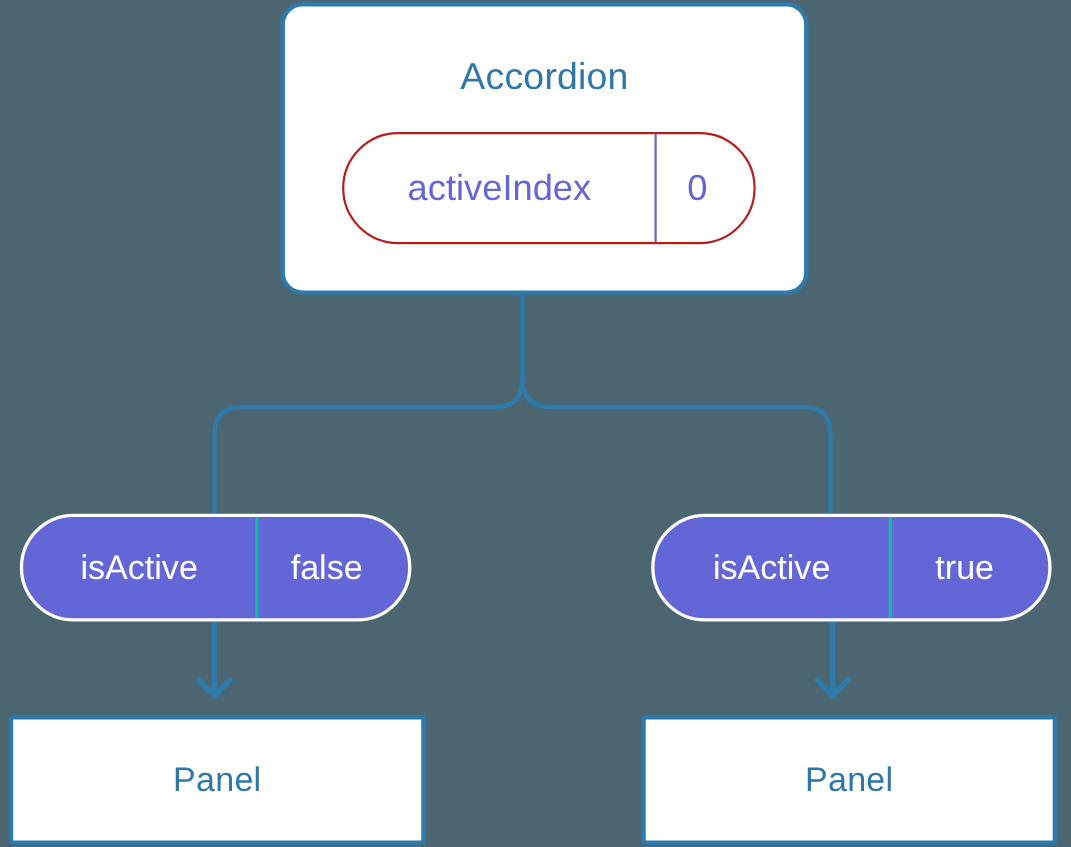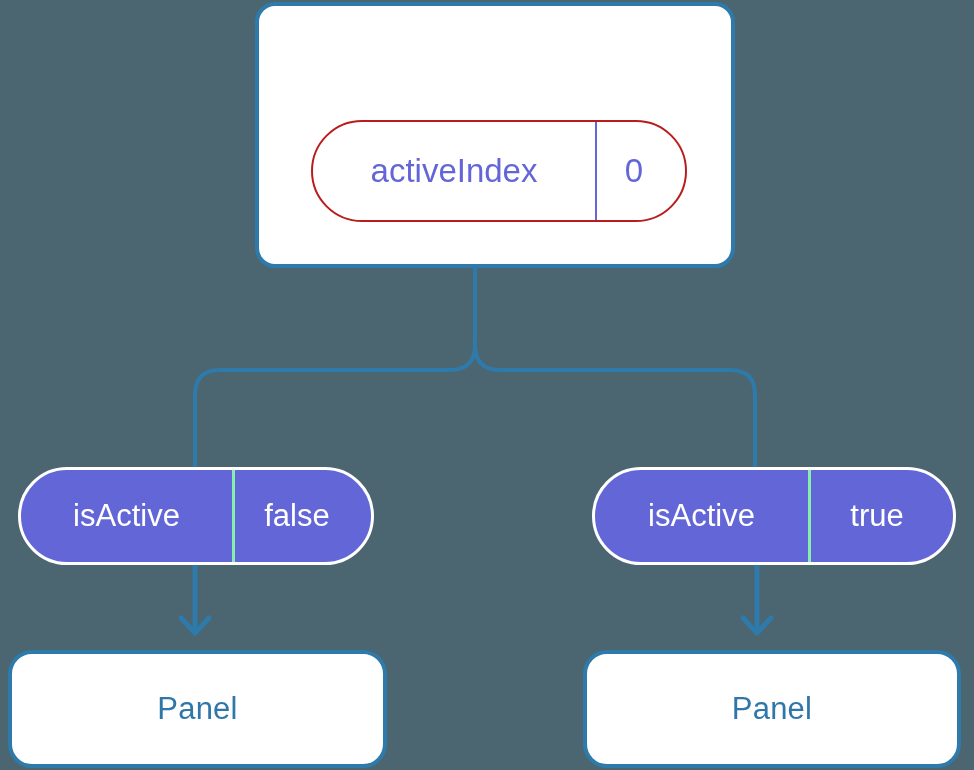--- a/index.html
+++ b/index.html
@@ -100,21 +100,21 @@
     display: flex;
     align-items: stretch;
     overflow: hidden;
   }
   .prop-pill .pill-key {
     display: flex;
     align-items: center;
     justify-content: center;
     color: #ffffff;
     font-size: 31px;
-    border-right: 3px solid #86efac;
+    border-right: 3px solid #14b8a6;
     box-sizing: border-box;
   }
   .prop-pill .pill-val {
     display: flex;
     align-items: center;
     justify-content: center;
     color: #ffffff;
     font-size: 31px;
     box-sizing: border-box;
   }
@@ -133,21 +133,21 @@
     width: 364px;
   }
   #pill-right .pill-key { flex: 0 0 216px; }
   #pill-right .pill-val { flex: 1 1 auto; padding-right: 10px; }
 
   
   .panel-card {
     position: absolute;
     background: #ffffff;
     border: 4px solid #2e7aab;
-    border-radius: 24px;
+    border-radius: 4px;
     box-sizing: border-box;
     display: flex;
     align-items: center;
     justify-content: center;
   }
   #panel-left {
     left: 8px;
     top: 650px;
     width: 379px;
     height: 118px;
@@ -180,20 +180,21 @@
       <path d="M 181 618 L 195 633 L 209 618" fill="none" stroke="#2e7aab" stroke-width="5" stroke-linecap="round" stroke-linejoin="round"></path>
     </g>
 
     <g>
       <path d="M 757 566 L 757 631" fill="none" stroke="#2e7aab" stroke-width="5" stroke-linecap="round"></path>
       <path d="M 743 618 L 757 633 L 771 618" fill="none" stroke="#2e7aab" stroke-width="5" stroke-linecap="round" stroke-linejoin="round"></path>
     </g>
   </svg>
 
   <div class="card" id="accordion-card">
+    <div id="accordion-title">Accordion</div>
 
     <div id="activeindex-pill">
       <div class="pill-key">activeIndex</div>
       <div class="pill-val">0</div>
     </div>
   </div>
 
   <div class="prop-pill" id="pill-left">
     <div class="pill-key">isActive</div>
     <div class="pill-val">false</div>

